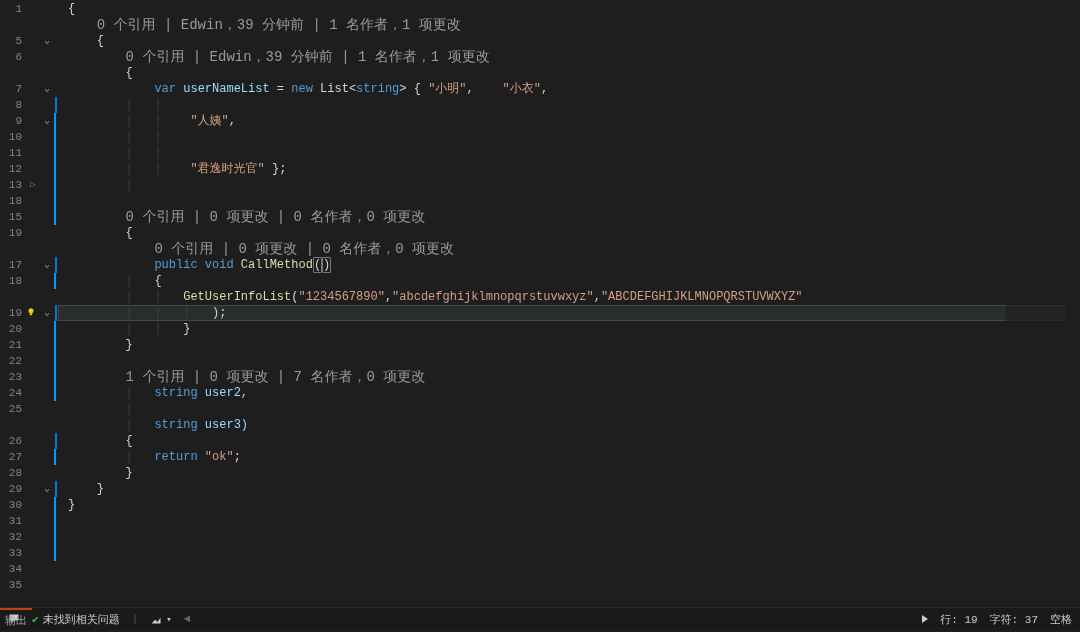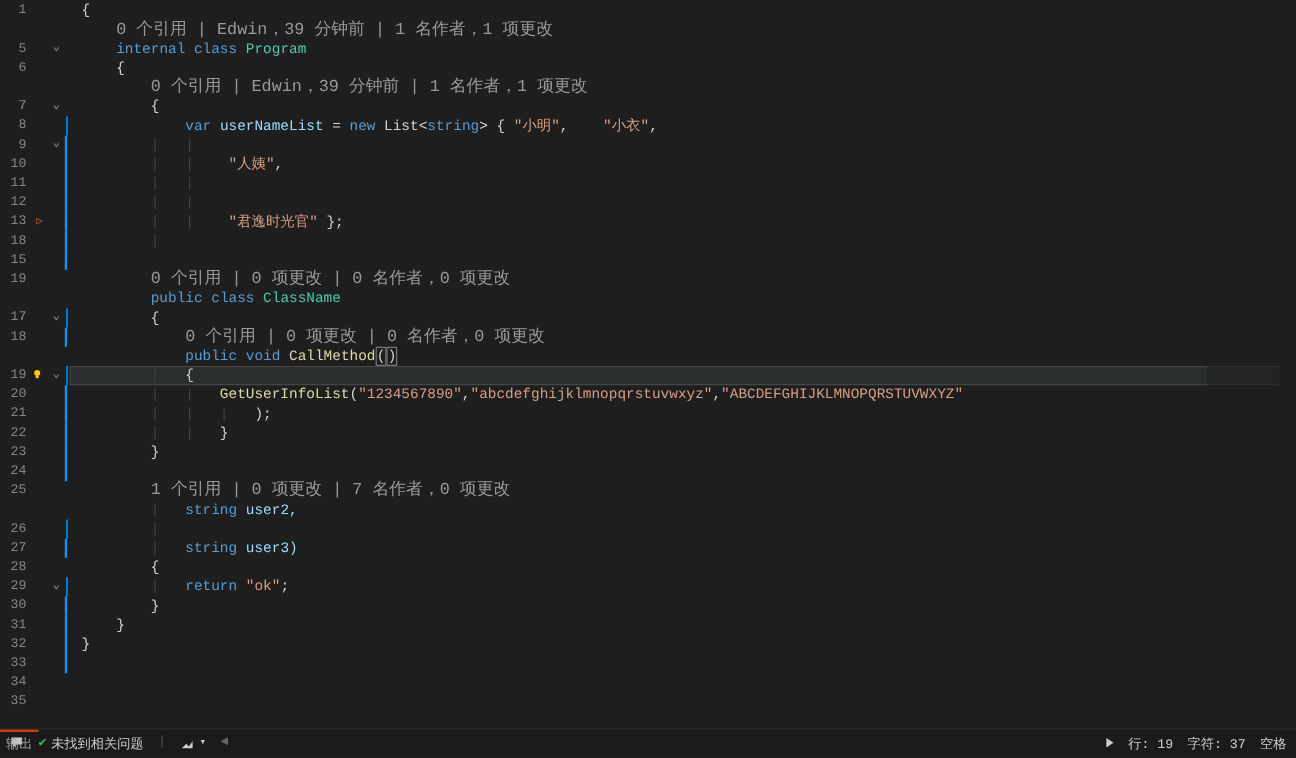--- a/index.html
+++ b/index.html
@@ -201,34 +201,32 @@
       <div class="bar-blue2"></div>
       <div class="bar-blue2"></div>
       <div></div>
       <div></div>
     </div>
   <div class="code">
     <div class="hl" style="top:305px"></div>
 
     <div class="ln"><span class="tk-pun">{</span></div>
     <div class="ln">    <span class="tk-codelens">0 个引用 | Edwin，39 分钟前 | 1 名作者，1 项更改</span></div>
-    <div class="ln">    <span class="tk-kw">internal</span><span class="tk-kw"> class </span><span class="tk-cls">Program</span></div>
     <div class="ln"><span class="tk-pun">    </span><span class="tk-pun">{</span></div>
     <div class="ln">        <span class="tk-codelens">0 个引用 | Edwin，39 分钟前 | 1 名作者，1 项更改</span></div>
     <div class="ln">        <span class="tk-pun">{</span></div>
     <div class="ln">            <span class="tk-kw">var</span><span class="tk-var"> userNameList </span><span class="tk-pun">= </span><span class="tk-kw">new</span><span class="tk-pun"> List&lt;</span><span class="tk-kw">string</span><span class="tk-pun">&gt; { </span><span class="tk-str">"小明"</span><span class="tk-pun">,    </span><span class="tk-str">"小衣"</span><span class="tk-pun">,</span></div>
     <div class="ln"><span class="tk-guide">        |   |</span></div>
     <div class="ln"><span class="tk-guide">        |   |    </span><span class="tk-str">"人姨"</span><span class="tk-pun">,</span></div>
     <div class="ln"><span class="tk-guide">        |   |</span></div>
     <div class="ln"><span class="tk-guide">        |   |</span></div>
     <div class="ln"><span class="tk-guide">        |   |    </span><span class="tk-str">"君逸时光官"</span><span class="tk-pun"> };</span></div>
     <div class="ln"><span class="tk-guide">        |</span></div>
     <div class="ln"></div>
     <div class="ln">        <span class="tk-codelens">0 个引用 | 0 项更改 | 0 名作者，0 项更改</span></div>
-    <div class="ln">        <span class="tk-kw">public</span><span class="tk-kw"> class </span><span class="tk-cls">ClassName</span></div>
     <div class="ln">        <span class="tk-pun">{</span></div>
     <div class="ln">            <span class="tk-codelens">0 个引用 | 0 项更改 | 0 名作者，0 项更改</span></div>
     <div class="ln">            <span class="tk-kw">public</span><span class="tk-kw"> void </span><span class="tk-mth">CallMethod</span><span class="tk-pun paren-hl">(</span><span class="tk-pun paren-hl">)</span></div>
     <div class="ln"><span class="tk-guide">        |   </span><span class="tk-pun">{</span></div>
     <div class="ln"><span class="tk-guide">        |   |   </span><span class="tk-mth">GetUserInfoList</span><span class="tk-pun">(</span><span class="tk-str">"1234567890"</span><span class="tk-pun">,</span><span class="tk-str">"abcdefghijklmnopqrstuvwxyz"</span><span class="tk-pun">,</span><span class="tk-str">"ABCDEFGHIJKLMNOPQRSTUVWXYZ"</span></div>
     <div class="ln"><span class="tk-guide">        |   |   |   </span><span class="tk-pun">);</span></div>
     <div class="ln"><span class="tk-guide">        |   |   </span><span class="tk-pun">}</span></div>
     <div class="ln"><span class="tk-guide">        </span><span class="tk-pun">}</span></div>
     <div class="ln"></div>
     <div class="ln">        <span class="tk-codelens">1 个引用 | 0 项更改 | 7 名作者，0 项更改</span></div>

